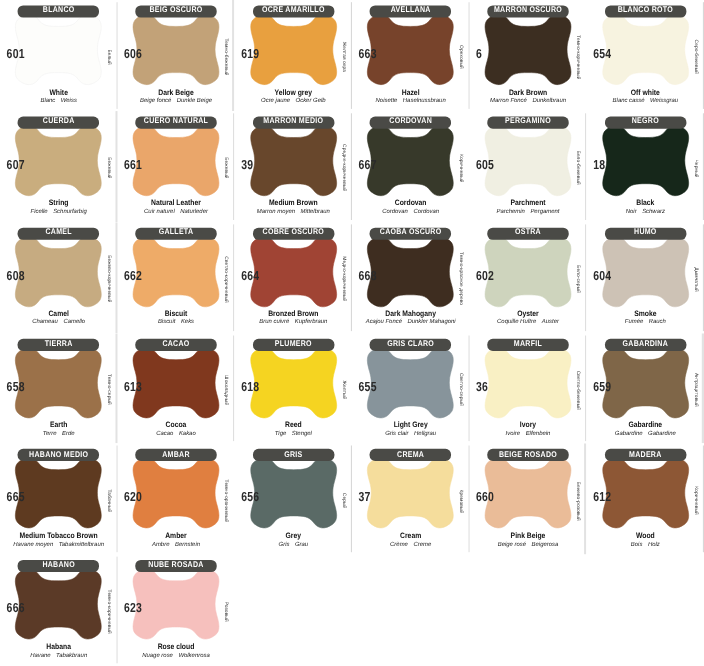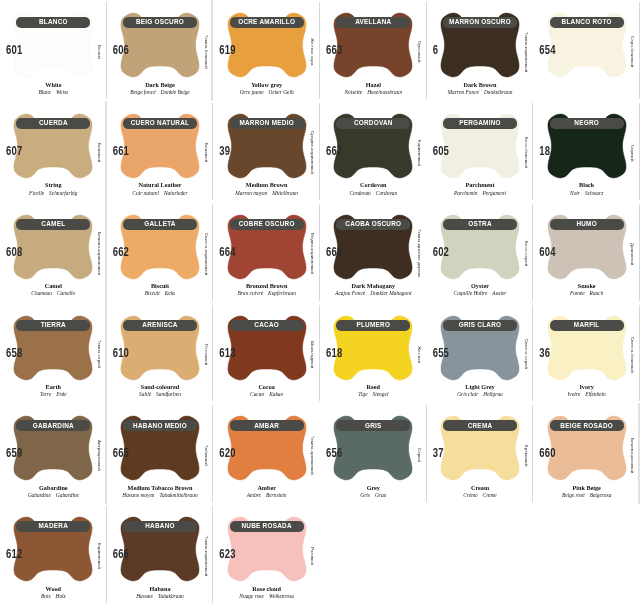--- a/index.html
+++ b/index.html
@@ -50,21 +50,20 @@
     left: 50%;
     transform: translateX(-50%);
     width: 74px;
     height: 11px;
     background: #4a4a46;
     border-radius: 5px;
     display: flex;
     align-items: center;
     justify-content: center;
     z-index: 4;
-    margin-top: 12px;
   }
   .banner span {
     color: #ffffff;
     font-size: 6.4px;
     font-weight: bold;
     letter-spacing: 0.25px;
     white-space: nowrap;
     line-height: 1;
     transform: scaleY(1.18);
   }
@@ -113,21 +112,20 @@
     z-index: 5;
   }
 
   
   .caption {
     position: absolute;
     left: 0; right: 0;
     bottom: 5px;
     text-align: center;
     z-index: 5;
-    font-family: Liberation Serif, serif;
   }
   .cap-en {
     font-size: 6.2px;
     font-weight: bold;
     color: #101010;
     line-height: 1.25;
     transform: scaleY(1.15);
   }
   .cap-other {
     font-size: 5.4px;
@@ -227,20 +225,24 @@
         <div class="hide-wrap">
           <svg viewBox="0 0 84 72" xmlns="http://www.w3.org/2000/svg">
             <path d="M6.5,7.5 C14,2 20,3.5 24,9 C28,14.5 33,15 42,15 C51,15 56,14.5 60,9 C64,3.5 70,2 77.5,7.5 C83,11.5 81,19 79,26 C77,33 77,39 79,46 C81,53 83,60.5 77.5,64.5 C70,70 64,68.5 60,63 C56,57.5 51,57 42,57 C33,57 28,57.5 24,63 C20,68.5 14,70 6.5,64.5 C1,60.5 3,53 5,46 C7,39 7,33 5,26 C3,19 1,11.5 6.5,7.5 Z" fill="#f7f3e0" stroke="#f7f3e0" stroke-width="0.5"></path>
           </svg>
         </div>
         <div class="banner">
           <span>BLANCO ROTO</span>
         </div>
         <div class="code">654</div>
         <div class="vtext">Серо-бежевый</div>
+        <div class="caption">
+          <div class="cap-en">Off white</div>
+          <div class="cap-other"><span>Blanc cassé</span><span class="sp2"></span><span>Weissgrau</span></div>
+        </div>
       </div>
       <div class="cell major-sep">
         <div class="hide-wrap">
           <svg viewBox="0 0 84 72" xmlns="http://www.w3.org/2000/svg">
             <path d="M6.5,7.5 C14,2 20,3.5 24,9 C28,14.5 33,15 42,15 C51,15 56,14.5 60,9 C64,3.5 70,2 77.5,7.5 C83,11.5 81,19 79,26 C77,33 77,39 79,46 C81,53 83,60.5 77.5,64.5 C70,70 64,68.5 60,63 C56,57.5 51,57 42,57 C33,57 28,57.5 24,63 C20,68.5 14,70 6.5,64.5 C1,60.5 3,53 5,46 C7,39 7,33 5,26 C3,19 1,11.5 6.5,7.5 Z" fill="#c9ad7e" stroke="#c9ad7e" stroke-width="0.5"></path>
           </svg>
         </div>
         <div class="banner">
           <span>CUERDA</span>
         </div>
@@ -434,36 +436,20 @@
           </svg>
         </div>
         <div class="banner">
           <span>TIERRA</span>
         </div>
         <div class="code">658</div>
         <div class="vtext">Темно-серый</div>
         <div class="caption">
           <div class="cap-en">Earth</div>
           <div class="cap-other"><span>Terre</span><span class="sp2"></span><span>Erde</span></div>
-        </div>
-      </div>
-      <div class="cell sep-right">
-        <div class="hide-wrap">
-          <svg viewBox="0 0 84 72" xmlns="http://www.w3.org/2000/svg">
-            <path d="M6.5,7.5 C14,2 20,3.5 24,9 C28,14.5 33,15 42,15 C51,15 56,14.5 60,9 C64,3.5 70,2 77.5,7.5 C83,11.5 81,19 79,26 C77,33 77,39 79,46 C81,53 83,60.5 77.5,64.5 C70,70 64,68.5 60,63 C56,57.5 51,57 42,57 C33,57 28,57.5 24,63 C20,68.5 14,70 6.5,64.5 C1,60.5 3,53 5,46 C7,39 7,33 5,26 C3,19 1,11.5 6.5,7.5 Z" fill="#dcad72" stroke="#dcad72" stroke-width="0.5"></path>
-          </svg>
-        </div>
-        <div class="banner">
-          <span>ARENISCA</span>
-        </div>
-        <div class="code">610</div>
-        <div class="vtext">Песочный</div>
-        <div class="caption">
-          <div class="cap-en">Sand-coloured</div>
-          <div class="cap-other"><span>Sablé</span><span class="sp2"></span><span>Sandfarben</span></div>
         </div>
       </div>
       <div class="cell sep-right">
         <div class="hide-wrap">
           <svg viewBox="0 0 84 72" xmlns="http://www.w3.org/2000/svg">
             <path d="M6.5,7.5 C14,2 20,3.5 24,9 C28,14.5 33,15 42,15 C51,15 56,14.5 60,9 C64,3.5 70,2 77.5,7.5 C83,11.5 81,19 79,26 C77,33 77,39 79,46 C81,53 83,60.5 77.5,64.5 C70,70 64,68.5 60,63 C56,57.5 51,57 42,57 C33,57 28,57.5 24,63 C20,68.5 14,70 6.5,64.5 C1,60.5 3,53 5,46 C7,39 7,33 5,26 C3,19 1,11.5 6.5,7.5 Z" fill="#80381e" stroke="#80381e" stroke-width="0.5"></path>
           </svg>
         </div>
         <div class="banner">
           <span>CACAO</span>

